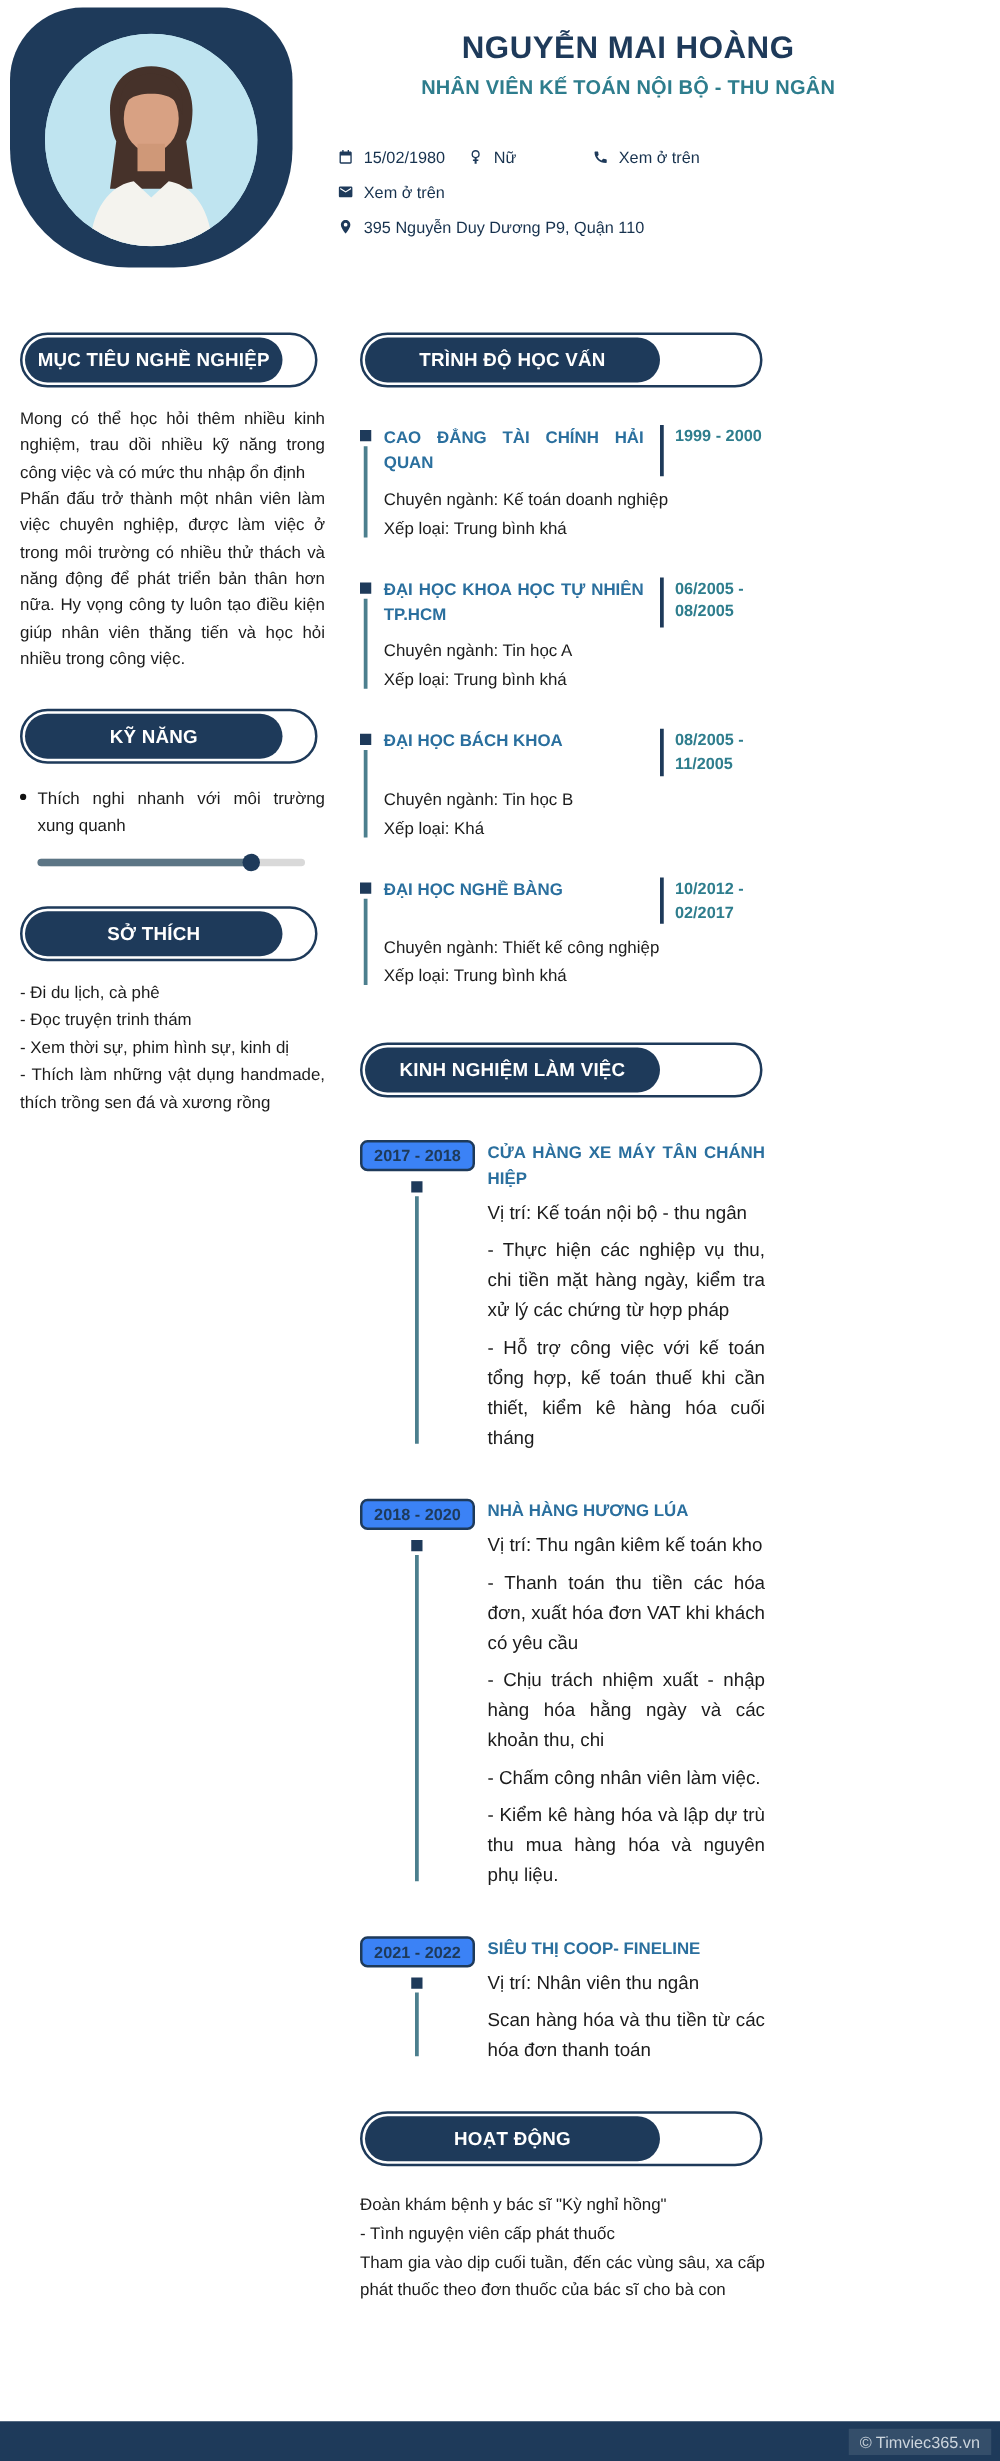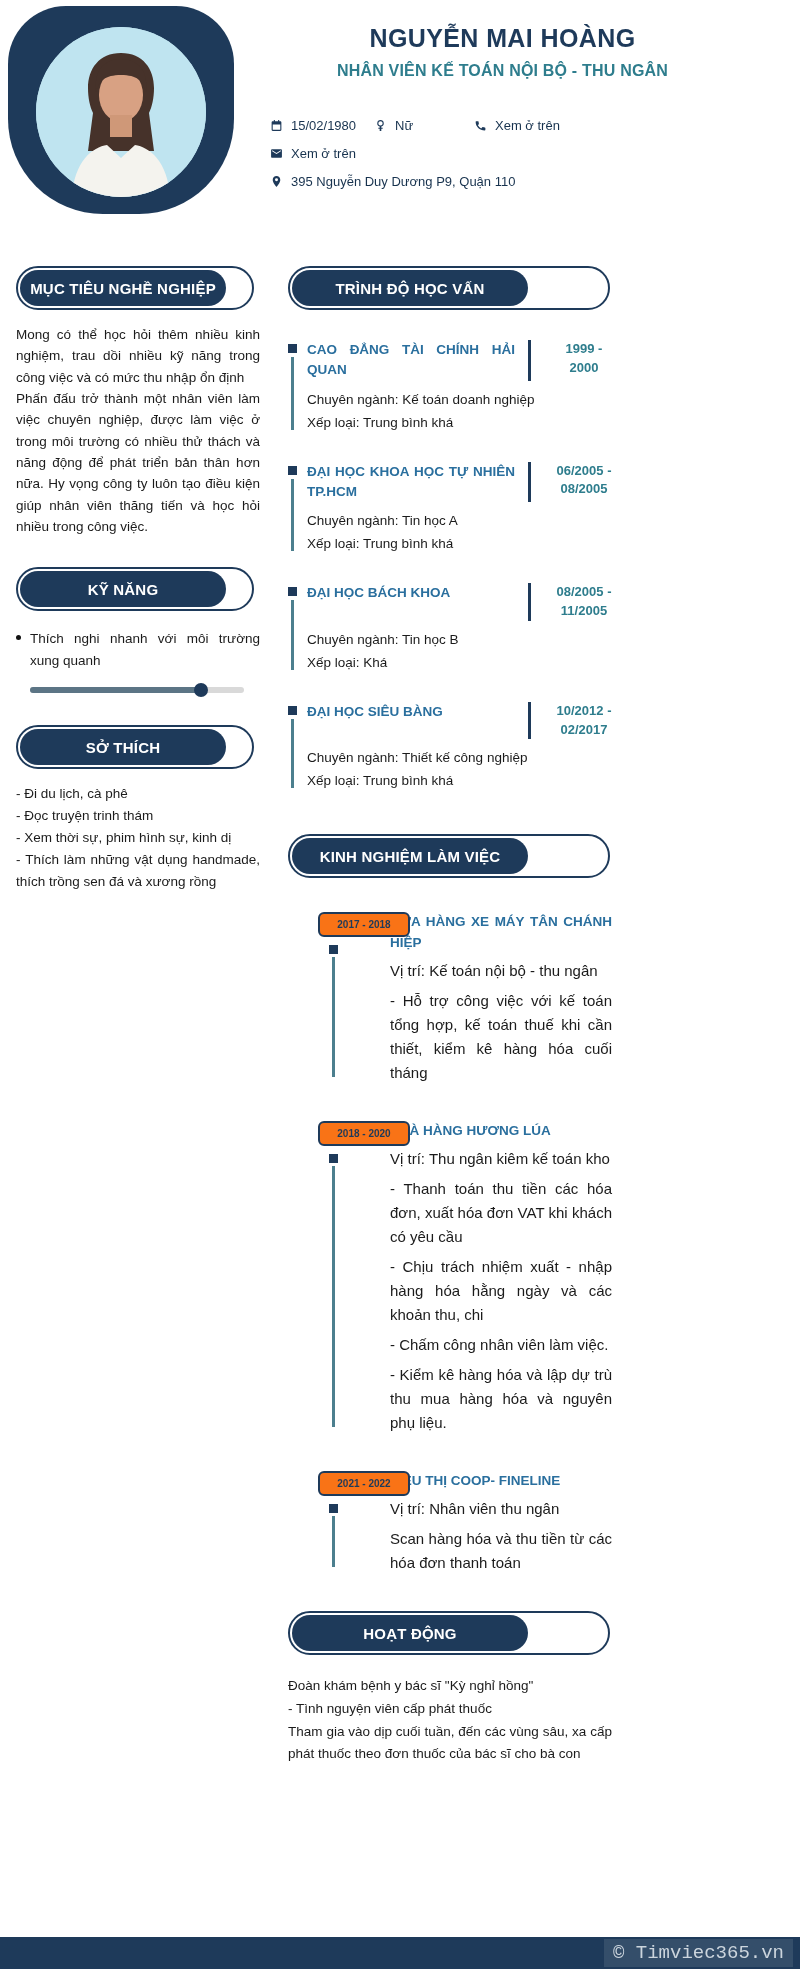--- a/index.html
+++ b/index.html
@@ -62,49 +62,49 @@
   
   .edu-list{ margin-top:30px; }
   .edu-item{ display:flex; margin-bottom:32px; }
   .rail{ width:19px; flex:none; position:relative; }
   .marker{ position:absolute; left:0; top:4px; width:9px; height:9px; background:var(--navy); }
   .rline{ position:absolute; left:3px; top:17px; bottom:0; width:2.5px; background:var(--line); }
   .edu-body{ flex:1; }
   .edu-top{ display:flex; justify-content:space-between; gap:10px; }
   .edu-school{ flex:1; max-width:208px; color:var(--blue); font-weight:700; font-size:13.5px;
                line-height:1.5; text-align:justify; }
-  .edu-date{ flex:none; width:84px; display:flex; gap:25px;text-align:center; }
+  .edu-date{ flex:none; width:84px; display:flex; gap:9px; }
   .dbar{ width:3px; background:var(--navy); flex:none; align-self:stretch; min-height:24px; }
   .dtext{ color:var(--teal); font-weight:700; font-size:13px; line-height:1.45; }
   .detail{ margin-top:8px; font-size:13.5px; color:var(--ink); }
   .edu-body .detail:first-of-type{ margin-top:11px; }
 
   
   .exp-section-head{ margin-top:46px; }
   .exp-list{ margin-top:34px; }
   .exp-item{ display:flex; margin-bottom:36px; }
   .exp-left{ width:102px; flex:none; position:relative; }
-  .exp-pill{ width:92px; height:25px; border:2px solid var(--navy); border-radius:6px; background:#f97316;
-             color:var(--navy); font-weight:700; font-size:10px;
-             display:flex; align-items:center; justify-content:center; white-space:nowrap;margin-left:30px; }
+  .exp-pill{ width:92px; height:25px; border:2px solid var(--navy); border-radius:6px; background:#3b82f6;
+             color:var(--navy); font-weight:700; font-size:13px;
+             display:flex; align-items:center; justify-content:center; white-space:nowrap; }
   .exp-marker{ position:absolute; left:41px; top:33px; width:9px; height:9px; background:var(--navy); }
   .exp-line{ position:absolute; left:44px; top:45px; bottom:8px; width:2.5px; background:var(--line); }
   .exp-body{ flex:1; }
   .exp-company{ color:var(--blue); font-weight:700; font-size:13.5px; line-height:1.5; text-align:justify; }
   .exp-body p{ margin-top:6px; font-size:15px; line-height:1.6; text-align:justify; color:var(--ink); }
 
   
   .act-head{ margin-top:30px; }
   .act-text{ margin-top:20px; }
   .act-text p{ font-size:13.5px; line-height:1.68; text-align:justify; color:var(--ink); }
 
   
   .footer{ position:absolute; left:0; bottom:0; width:100%; height:32px; background:var(--navy);
            display:flex; align-items:center; justify-content:flex-end; padding-right:7px; }
-  .credit{ font-family:Liberation Mono, monospace; font-size:19px; color:#ccd5dd;
+  .credit{ font-family:Liberation Sans, sans-serif; font-size:13px; color:#ccd5dd;
            background:rgba(255,255,255,.10); padding:3px 9px; }
 </style>
 </head>
 <body>
 
 <div class="page">
 
   <div class="header">
     <div class="photo-blob">
       <div class="photo-circle">
@@ -271,21 +271,21 @@
           </div>
         </article>
 
         <article class="edu-item">
           <div class="rail">
             <span class="marker"></span>
             <span class="rline"></span>
           </div>
           <div class="edu-body">
             <div class="edu-top">
-              <h3 class="edu-school">ĐẠI HỌC SIÊU BÀNG</h3>
+              <h3 class="edu-school">ĐẠI HỌC NGHỀ BÀNG</h3>
               <div class="edu-date">
                 <span class="dbar"></span>
                 <span class="dtext">10/2012 - 02/2017</span>
               </div>
             </div>
             <p class="detail">Chuyên ngành: Thiết kế công nghiệp</p>
             <p class="detail">Xếp loại: Trung bình khá</p>
           </div>
         </article>
       </div>
@@ -298,20 +298,21 @@
 
         <article class="exp-item">
           <div class="exp-left">
             <div class="exp-pill">2017 - 2018</div>
             <span class="exp-marker"></span>
             <span class="exp-line"></span>
           </div>
           <div class="exp-body">
             <h3 class="exp-company">CỬA HÀNG XE MÁY TÂN CHÁNH HIỆP</h3>
             <p>Vị trí: Kế toán nội bộ - thu ngân</p>
+            <p>- Thực hiện các nghiệp vụ thu, chi tiền mặt hàng ngày, kiểm tra xử lý các chứng từ hợp pháp</p>
             <p>- Hỗ trợ công việc với kế toán tổng hợp, kế toán thuế khi cần thiết, kiểm kê hàng hóa cuối tháng</p>
           </div>
         </article>
 
         <article class="exp-item">
           <div class="exp-left">
             <div class="exp-pill">2018 - 2020</div>
             <span class="exp-marker"></span>
             <span class="exp-line"></span>
           </div>

